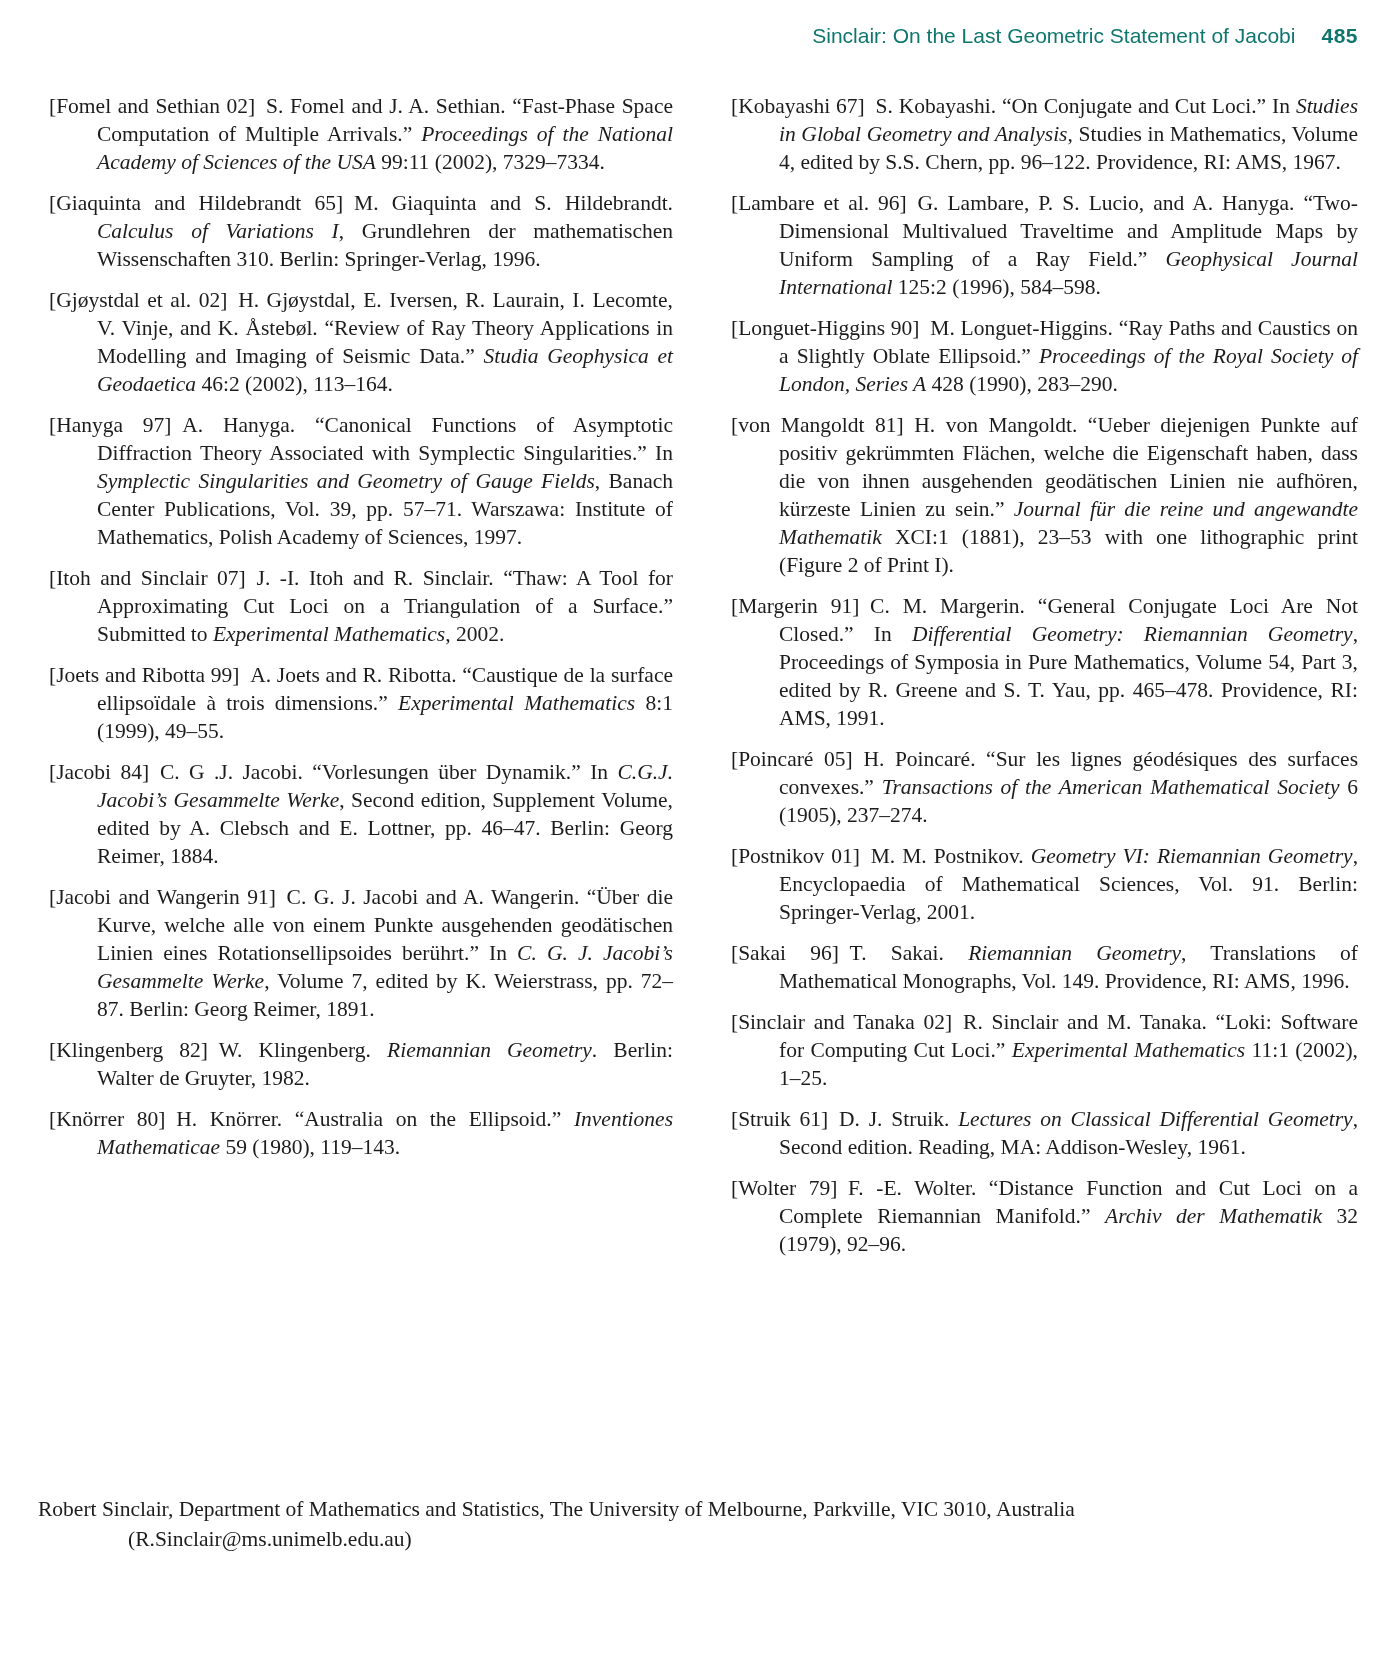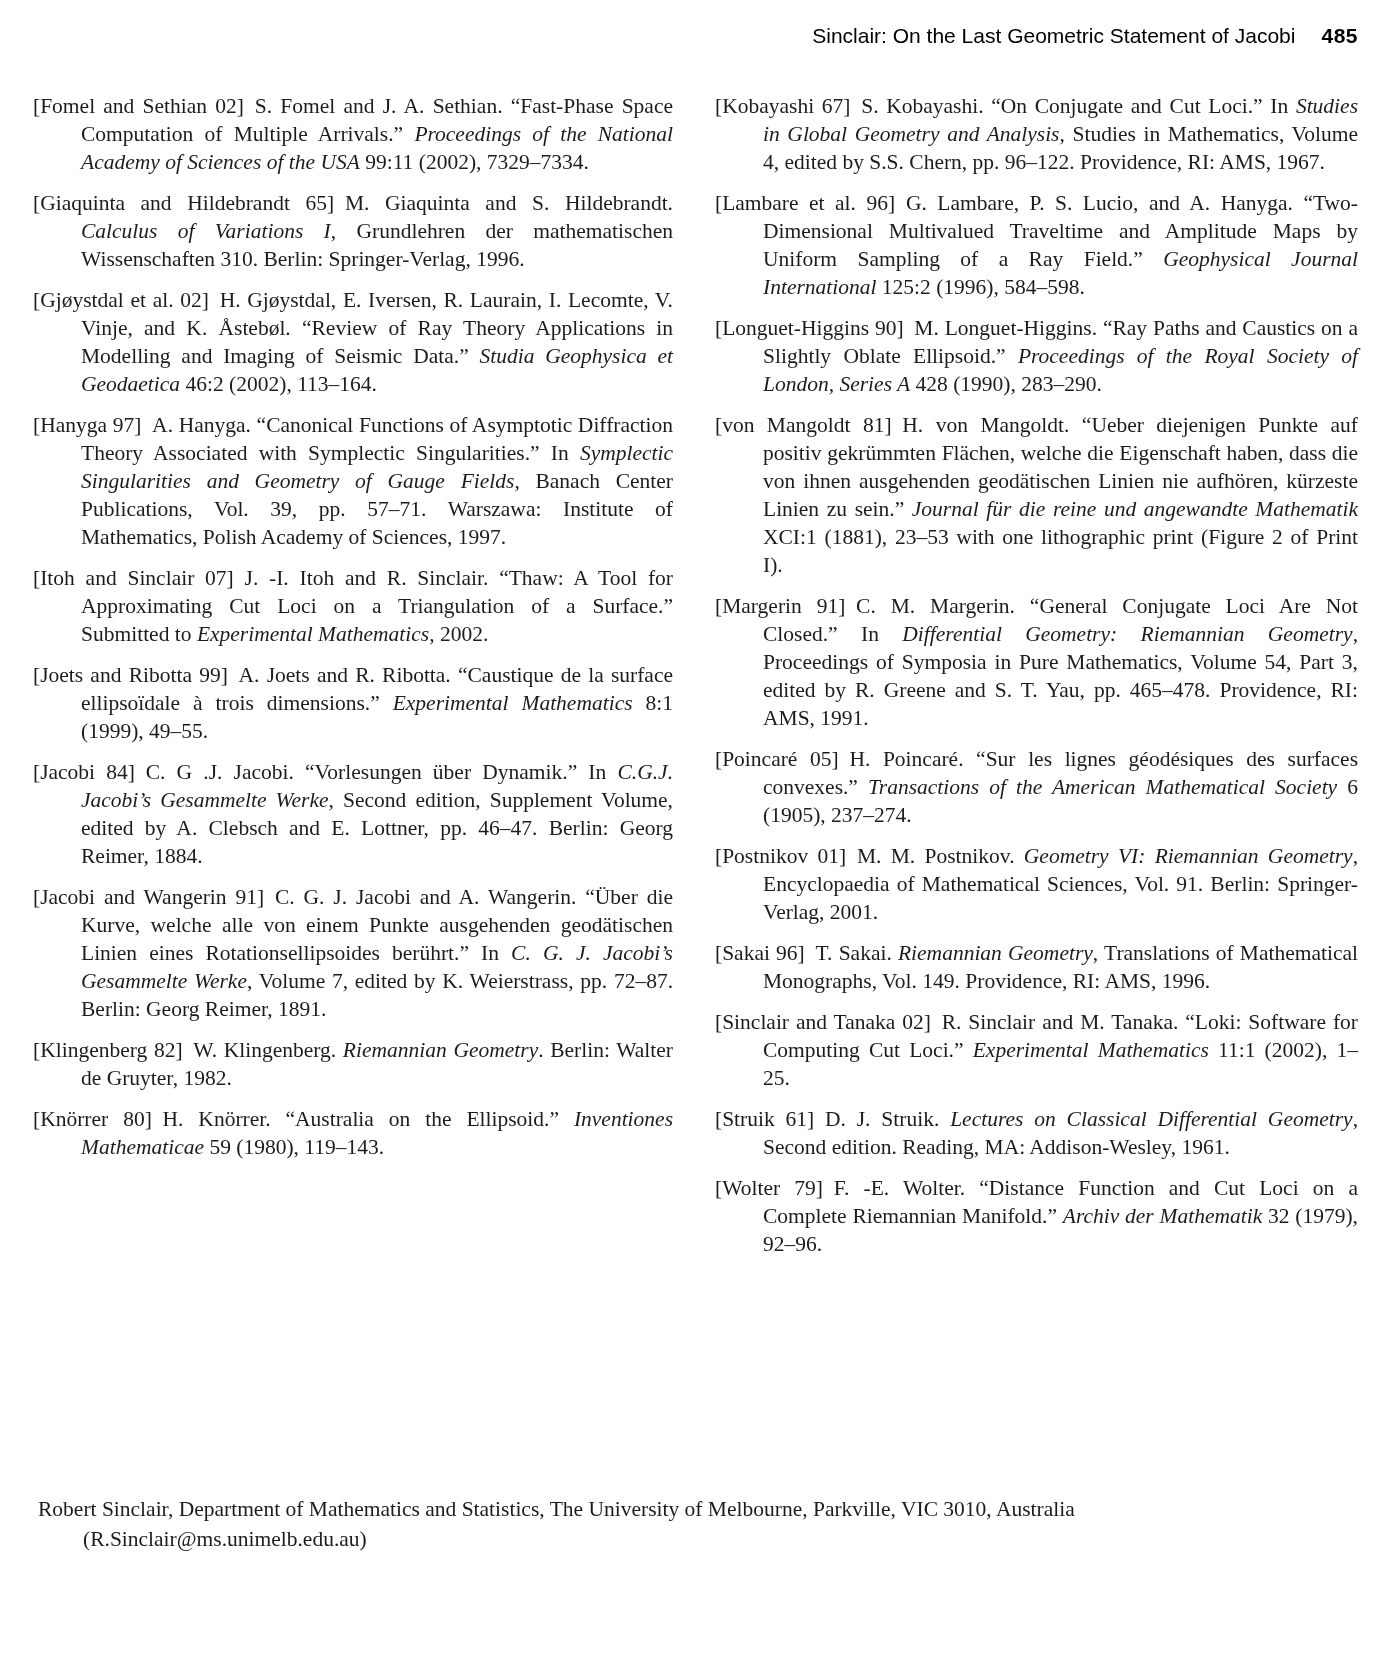--- a/index.html
+++ b/index.html
@@ -13,21 +13,21 @@
   }
   .page { position: absolute; inset: 0; }
 
   
   .running-header {
     position: absolute;
     top: 24px; left: 33px; right: 19px;
     text-align: right;
     font-family: "Liberation Sans", sans-serif;
     font-size: 21px;
-    color: #000000;
+    color: #0f766e;
     white-space: nowrap;
   }
   .running-header .page-num {
     font-weight: bold;
     margin-left: 26px;
     letter-spacing: 0.5px;
   }
 
   
   .columns {
@@ -39,37 +39,37 @@
     align-items: flex-start;
   }
   .col { flex: 0 0 auto; }
   .col.left  { width: 640px; }
   .col.right { width: 643px; }
 
   p.ref {
     font-size: 21.5px;
     line-height: 28px;
     text-align: justify;
-    margin: 0 0 13px 0;
+    margin: 0 0 13px 16px;
     padding-left: 48px;
     text-indent: -48px;
   }
   p.ref .it { font-style: italic; }
   p.ref .rm { font-style: normal; }
   p.ref .ref-label { font-style: normal; }
 
   
   .affiliation {
     position: absolute;
     left: 38px; top: 1494px;
     width: 1310px;
     font-size: 21.5px;
     line-height: 30px;
   }
-  .affiliation .line2 { margin-left: 45px; }
+  .affiliation .line2 { margin-left: 90px; }
   .received {
     position: absolute;
     left: 33px; top: 1700px;
     font-size: 16px;
     line-height: 28px;
   }
 </style>
 </head>
 <body>
 

